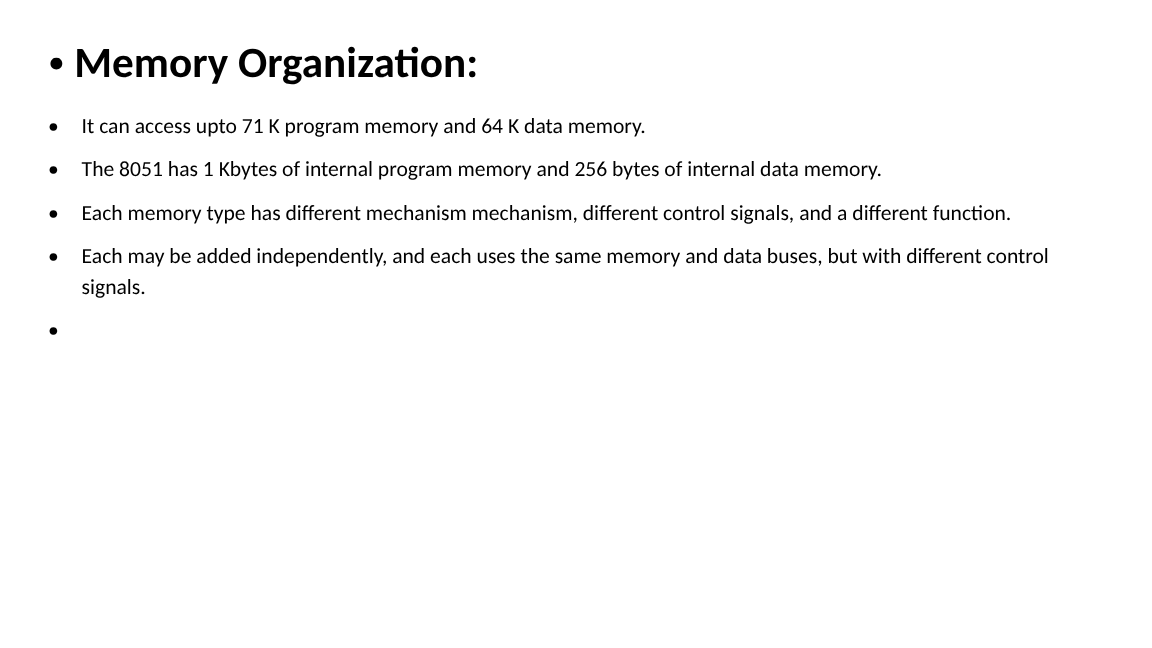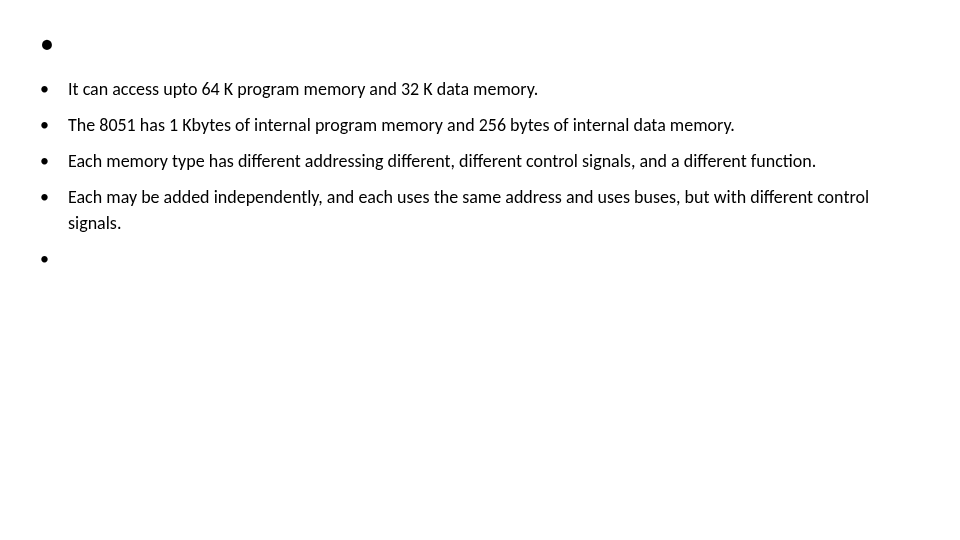--- a/index.html
+++ b/index.html
@@ -76,42 +76,43 @@
       margin-top: 6px;
     }
   </style>
 </head>
 <body>
 
 <div class="slide-container">
 
   <div class="main-heading">
     <span class="bullet-large">•</span>
+    <span class="heading-text">Memory Organization:</span>
   </div>
 
   <ul class="bullet-list">
 
     <li>
       <span class="bullet-dot">•</span>
-      <span class="bullet-text">It can access upto 64 K program memory and 32 K data memory.</span>
+      <span class="bullet-text">It can access upto 71 K program memory and 64 K data memory.</span>
     </li>
 
     <li>
       <span class="bullet-dot">•</span>
       <span class="bullet-text">The 8051 has 1 Kbytes of internal program memory and 256 bytes of internal data memory.</span>
     </li>
 
     <li>
       <span class="bullet-dot">•</span>
-      <span class="bullet-text">Each memory type has different addressing different, different control signals, and a different function.</span>
+      <span class="bullet-text">Each memory type has different mechanism mechanism, different control signals, and a different function.</span>
     </li>
 
     <li>
       <span class="bullet-dot">•</span>
-      <span class="bullet-text">Each may be added independently, and each uses the same address and uses buses, but with different control signals.</span>
+      <span class="bullet-text">Each may be added independently, and each uses the same memory and data buses, but with different control signals.</span>
     </li>
 
     <li class="empty-bullet">
       <span class="bullet-dot">•</span>
       <span class="bullet-text"></span>
     </li>
 
   </ul>
 
 </div>

